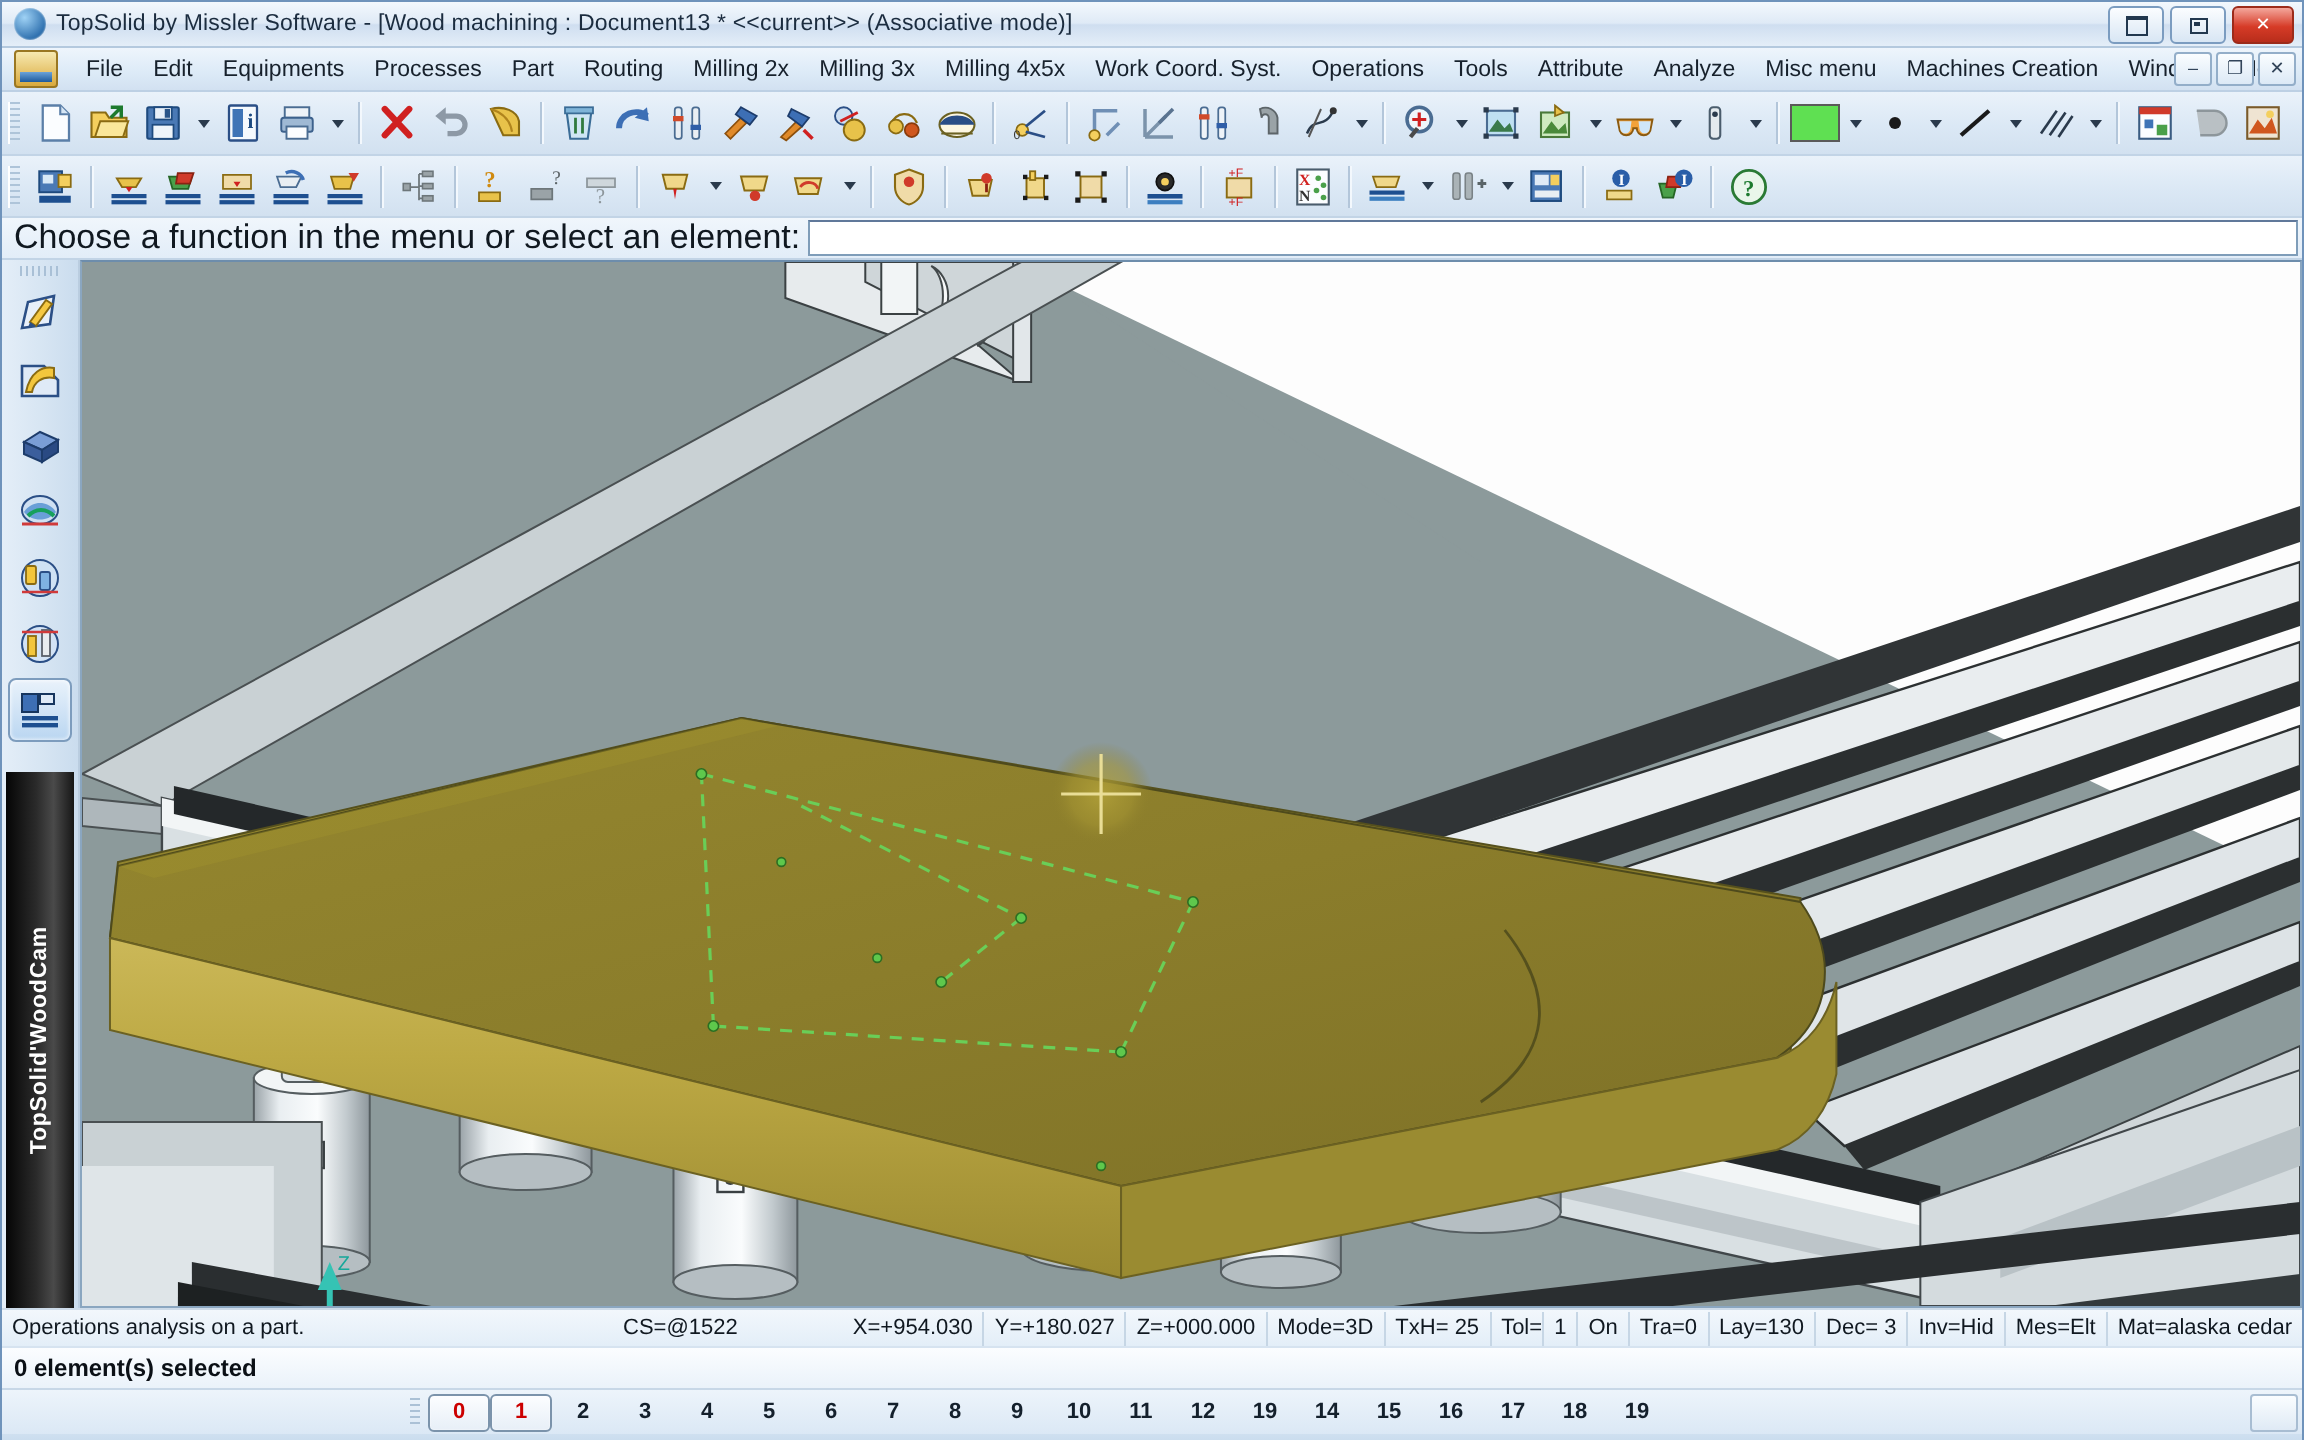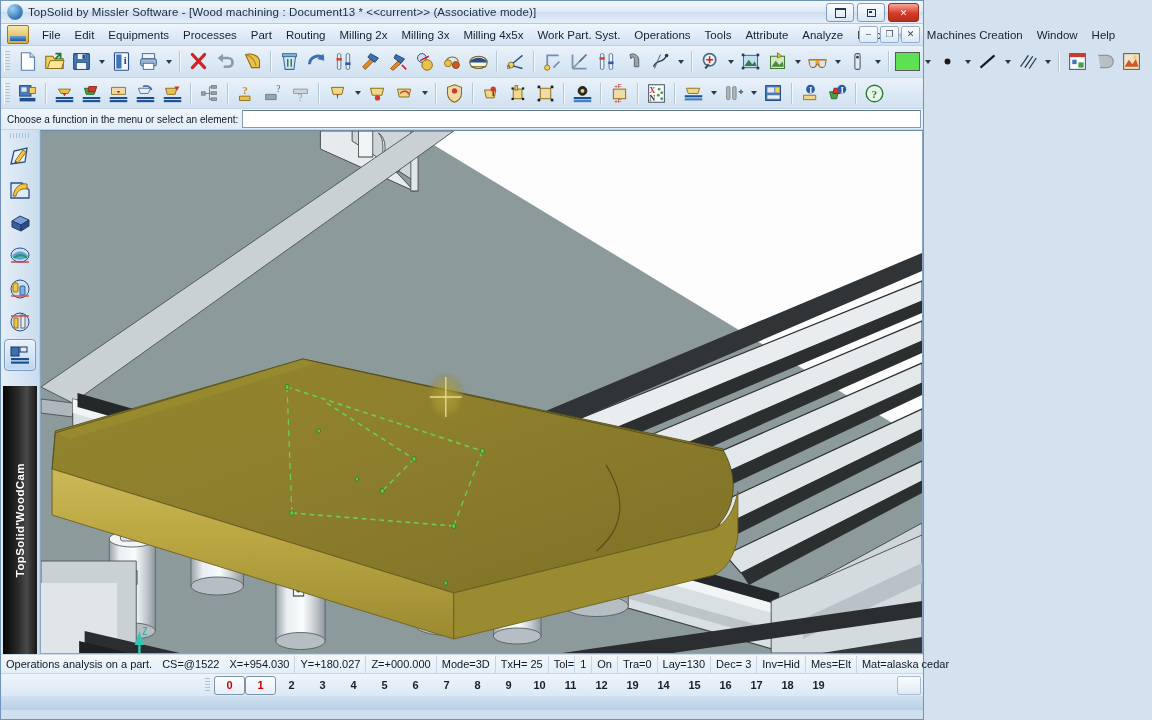--- a/index.html
+++ b/index.html
@@ -2,21 +2,21 @@
 <html><head>
 <meta charset="utf-8">
 <style>
   html,body{margin:0;padding:0;}
   body{
     width:1152px;height:720px;overflow:hidden;
     font-family:"Liberation Sans","DejaVu Sans",sans-serif;
     font-size:11px;color:#000;
     background:#d4e2f0;
   }
-  #app{position:relative;width:924px;height:720px;
+  #app{position:relative;width:1152px;height:720px;
     background:linear-gradient(180deg,#e8f0f8 0%,#d7e5f3 40%,#cfdff0 100%);
     border:1px solid #6f93bb;box-sizing:border-box;}
 
   
   .titlebar{position:relative;height:22px;
     background:linear-gradient(180deg,#f3f8fd 0%,#dfeaf6 48%,#cfdef0 52%,#e4eef8 100%);
     border-bottom:1px solid #b4c9de;display:flex;align-items:center;}
   .tb-icon{width:16px;height:16px;margin:0 5px 0 6px;border-radius:50%;
     background:radial-gradient(circle at 33% 30%,#9fd2f5,#2d6fae 72%,#1b4c7d);
     box-shadow:inset 0 0 1px #fff;flex:0 0 auto;}
@@ -62,21 +62,21 @@
   .drop{width:11px;height:25px;display:flex;align-items:center;justify-content:center;
     flex:0 0 auto;border:1px solid transparent;border-radius:3px;}
   .drop i{display:block;width:0;height:0;border-left:3.5px solid transparent;
     border-right:3.5px solid transparent;border-top:4px solid #2a3a4c;}
   .swatch{width:23px;height:17px;border:1px solid #5a5a5a;}
 
   
   .promptbar{height:20px;display:flex;align-items:center;padding:0 2px;
     background:linear-gradient(180deg,#f0f6fc,#e2edf8);
     border-bottom:1px solid #c2d4e6;}
-  .prompt-label{font-size:10px;color:#101820;padding:0 4px;white-space:nowrap;}
+  .prompt-label{font-size:17px;color:#101820;padding:0 4px;white-space:nowrap;}
   .prompt-input{flex:1;height:16px;background:#fff;border:1px solid #7f9db9;
     border-top-color:#60789a;font-size:11px;padding:0 3px;line-height:14px;color:#000;}
 
   
   .bodyrow{display:flex;height:524px;}
 
   
   .vtool{width:38px;flex:0 0 38px;display:flex;flex-direction:column;align-items:center;
     background:linear-gradient(90deg,#e4eef8,#d5e4f2 60%,#cadcee);
     border-right:1px solid #bacde0;padding-top:3px;position:relative;}
@@ -147,21 +147,21 @@
     <div class="menu-logo"></div>
     <div class="mi">File</div>
     <div class="mi">Edit</div>
     <div class="mi">Equipments</div>
     <div class="mi">Processes</div>
     <div class="mi">Part</div>
     <div class="mi">Routing</div>
     <div class="mi">Milling 2x</div>
     <div class="mi">Milling 3x</div>
     <div class="mi">Milling 4x5x</div>
-    <div class="mi">Work Part. Syst.</div>
+    <div class="mi">Work Coord. Syst.</div>
     <div class="mi">Operations</div>
     <div class="mi">Tools</div>
     <div class="mi">Attribute</div>
     <div class="mi">Analyze</div>
     <div class="mi">Misc menu</div>
     <div class="mi">Machines Creation</div>
     <div class="mi">Window</div>
     <div class="mi">Help</div>
     <div class="mdi-btns">
       <div class="mdi-btn">–</div>
@@ -970,20 +970,23 @@
     <div class="st-cell">1</div>
     <div class="st-cell">On</div>
     <div class="st-cell">Tra=0</div>
     <div class="st-cell">Lay=130</div>
     <div class="st-cell">Dec= 3</div>
     <div class="st-cell">Inv=Hid</div>
     <div class="st-cell">Mes=Elt</div>
     <div class="st-cell plain">Mat=alaska cedar</div>
   </div>
 
+  <div class="status2">
+    <span>0 element(s) selected</span>
+  </div>
 
   <div class="layerbar" id="layerbar">
     <div class="layer-fill" style="flex:0 0 200px"></div>
     <div class="lgrip"></div>
   <div class="ltab on">0</div>
       <div class="ltab on">1</div>
       <div class="ltab">2</div>
       <div class="ltab">3</div>
       <div class="ltab">4</div>
       <div class="ltab">5</div>

